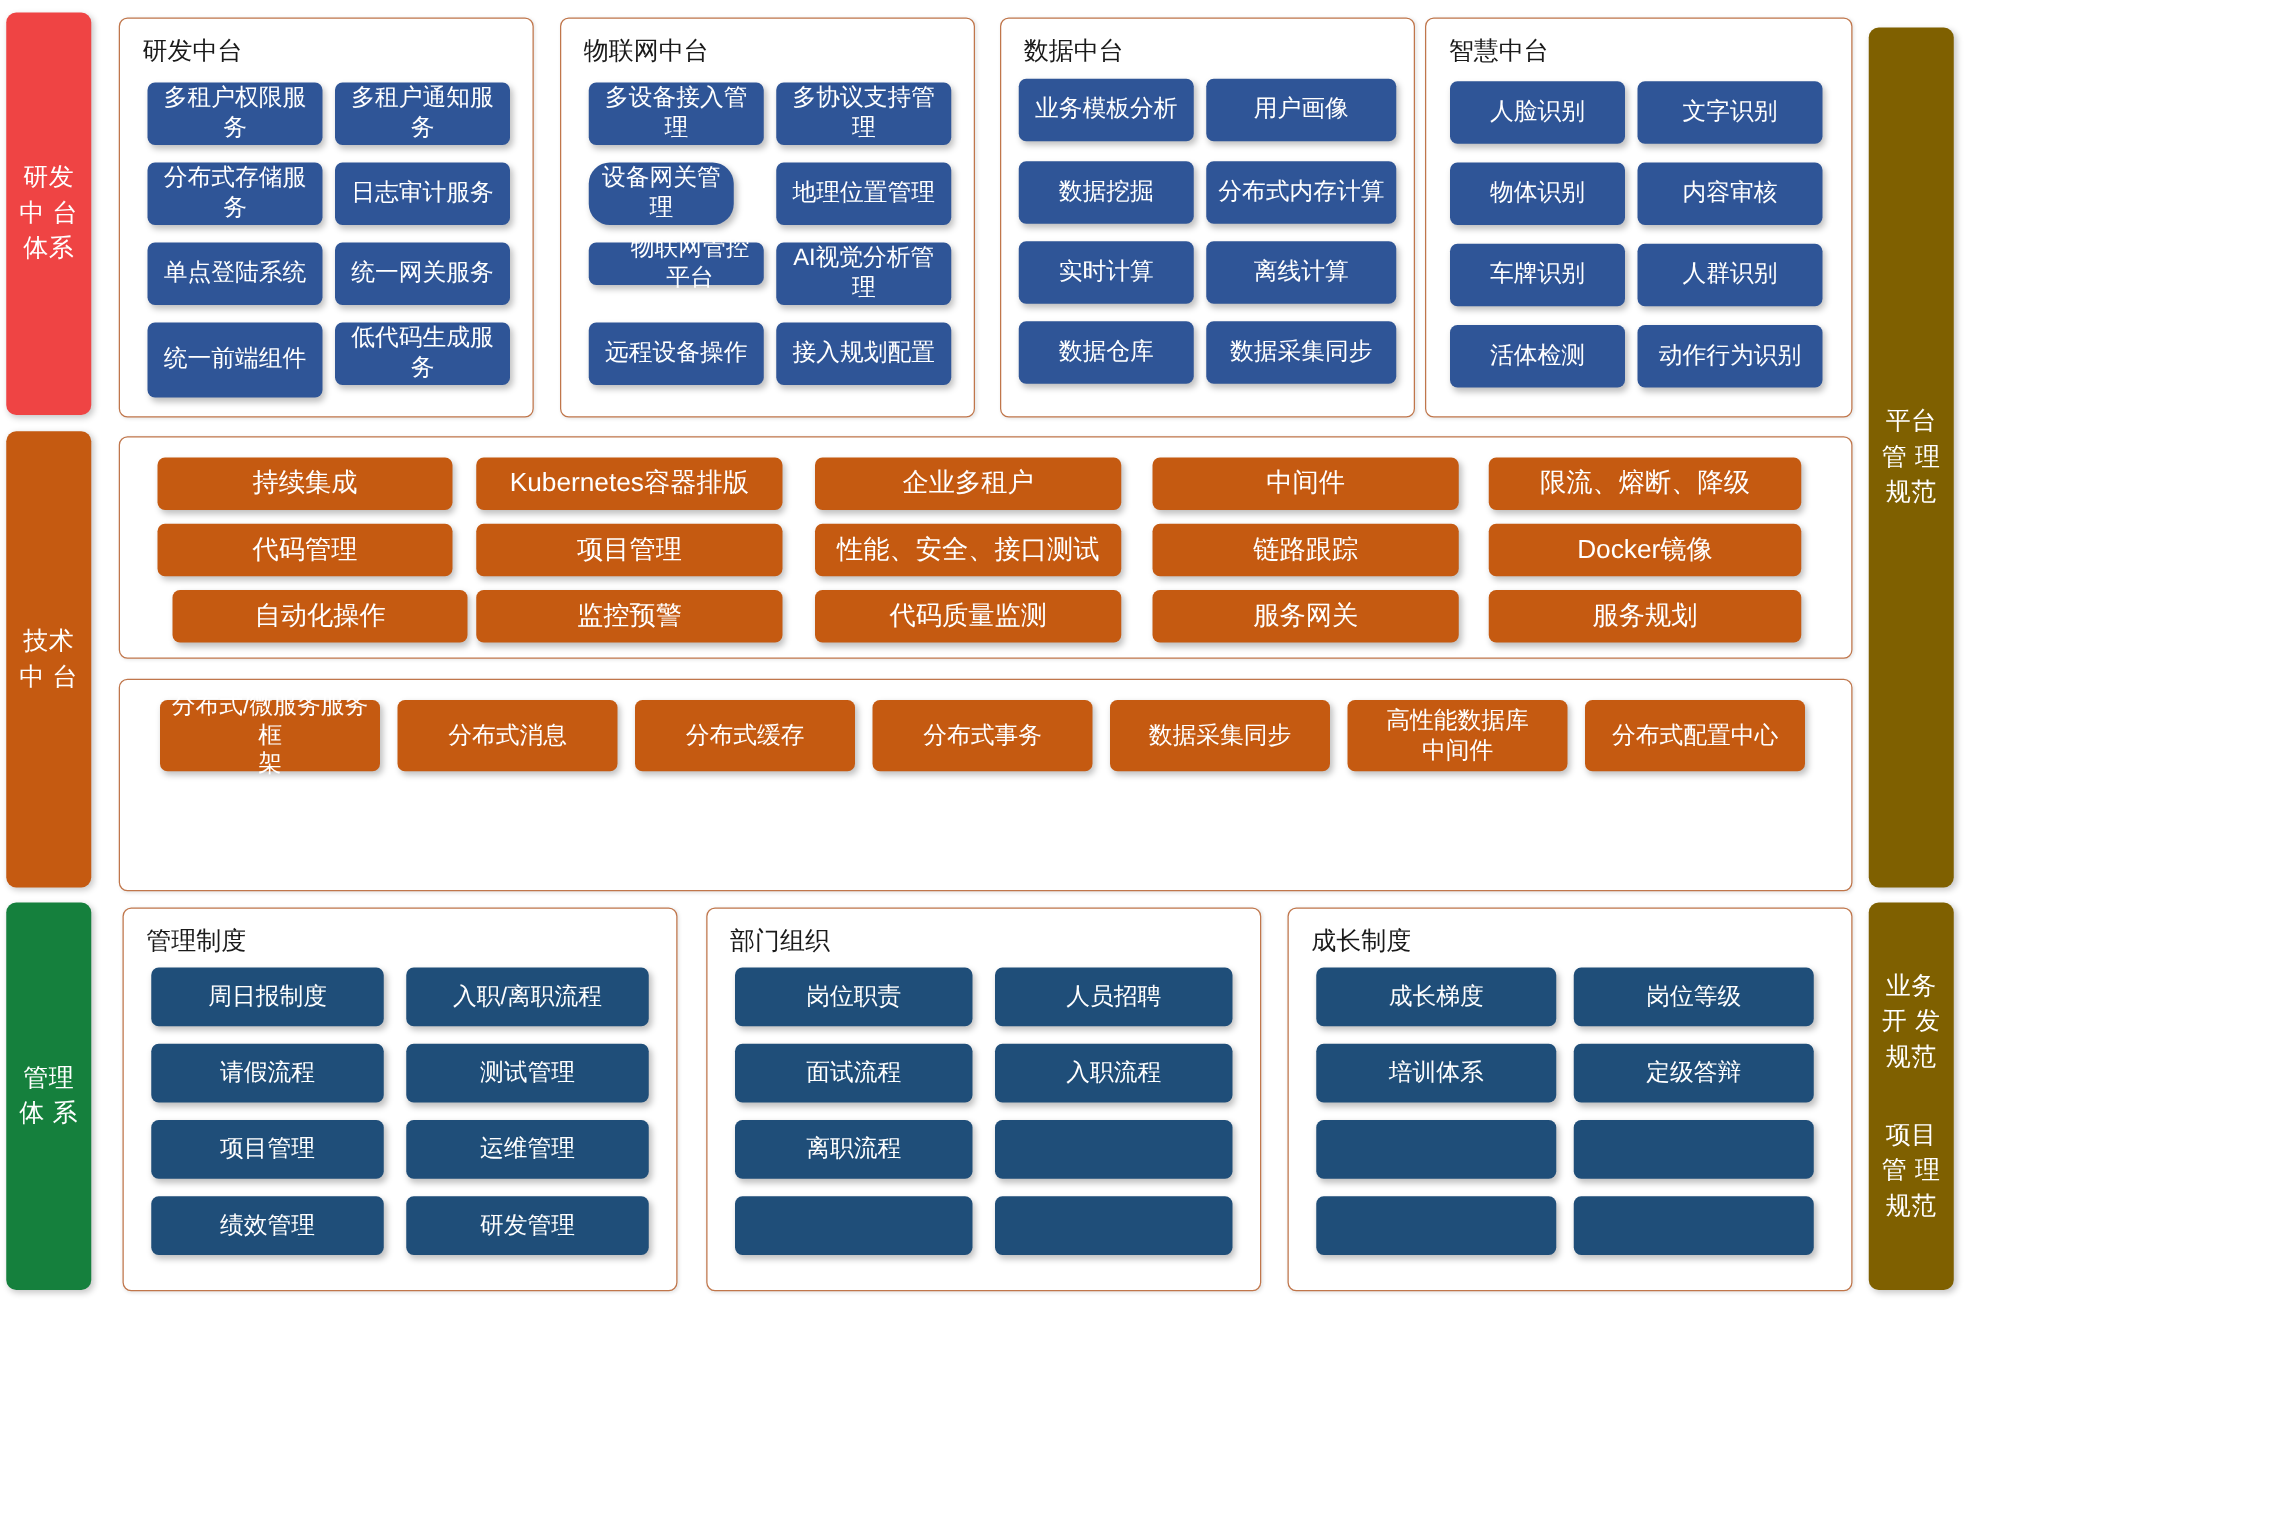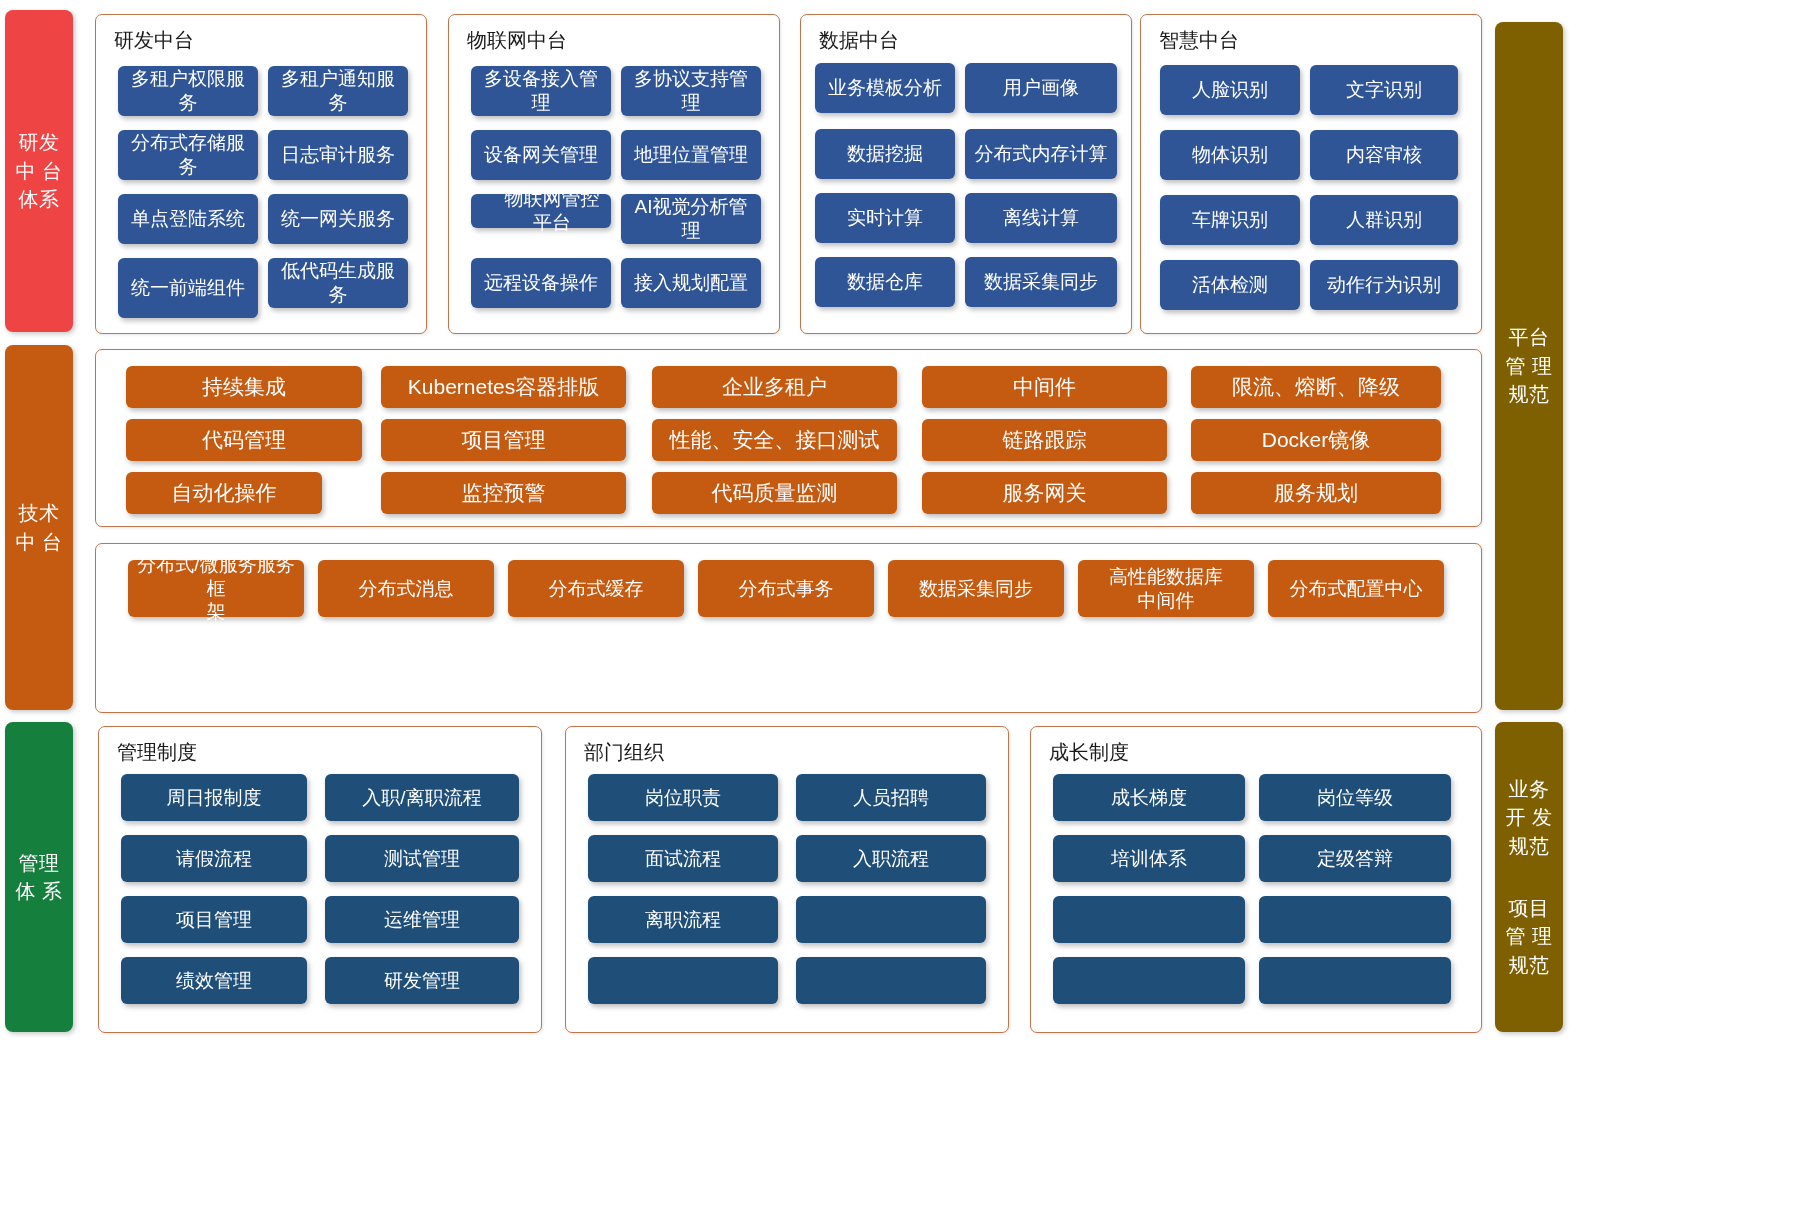--- a/index.html
+++ b/index.html
@@ -100,21 +100,21 @@
     <div class="tile t-blue" style="left:22px;top:179px;width:140px;height:50px;">单点登陆系统</div>
     <div class="tile t-blue" style="left:172px;top:179px;width:140px;height:50px;">统一网关服务</div>
     <div class="tile t-blue" style="left:22px;top:243px;width:140px;height:60px;">统一前端组件</div>
     <div class="tile t-blue" style="left:172px;top:243px;width:140px;height:50px;">低代码生成服务</div>
   </div>
 
   <div class="panel" style="left:448px;top:14px;width:330px;height:318px;">
     <div class="panel-title">物联网中台</div>
     <div class="tile t-blue" style="left:22px;top:51px;width:140px;height:50px;">多设备接入管理</div>
     <div class="tile t-blue" style="left:172px;top:51px;width:140px;height:50px;">多协议支持管理</div>
-    <div class="tile t-blue" style="left:22px;top:115px;width:140px;height:50px;">设备网关管理</div>
+    <div class="tile t-blue" style="left:22px;top:115px;width:116px;height:50px;border-radius:17px;">设备网关管理</div>
     <div class="tile t-blue" style="left:172px;top:115px;width:140px;height:50px;">地理位置管理</div>
     <div class="tile t-blue" style="left:22px;top:179px;width:140px;height:34px;padding-left:28px;">物联网管控平台</div>
     <div class="tile t-blue" style="left:172px;top:179px;width:140px;height:50px;">AI视觉分析管理</div>
     <div class="tile t-blue" style="left:22px;top:243px;width:140px;height:50px;">远程设备操作</div>
     <div class="tile t-blue" style="left:172px;top:243px;width:140px;height:50px;">接入规划配置</div>
   </div>
 
   <div class="panel" style="left:800px;top:14px;width:330px;height:318px;">
     <div class="panel-title">数据中台</div>
     <div class="tile t-blue" style="left:14px;top:48px;width:140px;height:50px;">业务模板分析</div>
@@ -146,21 +146,21 @@
     <div class="tile t-orange t-wide" style="left:556px;top:16px;width:245px;height:42px;">企业多租户</div>
     <div class="tile t-orange t-wide" style="left:826px;top:16px;width:245px;height:42px;">中间件</div>
     <div class="tile t-orange t-wide" style="left:1095px;top:16px;width:250px;height:42px;">限流、熔断、降级</div>
 
     <div class="tile t-orange t-wide" style="left:30px;top:69px;width:236px;height:42px;">代码管理</div>
     <div class="tile t-orange t-wide" style="left:285px;top:69px;width:245px;height:42px;">项目管理</div>
     <div class="tile t-orange t-wide" style="left:556px;top:69px;width:245px;height:42px;">性能、安全、接口测试</div>
     <div class="tile t-orange t-wide" style="left:826px;top:69px;width:245px;height:42px;">链路跟踪</div>
     <div class="tile t-orange t-wide" style="left:1095px;top:69px;width:250px;height:42px;">Docker镜像</div>
 
-    <div class="tile t-orange t-wide" style="left:30px;top:122px;width:196px;height:42px;">自动化操作</div>
+    <div class="tile t-orange t-wide" style="left:42px;top:122px;width:236px;height:42px;">自动化操作</div>
     <div class="tile t-orange t-wide" style="left:285px;top:122px;width:245px;height:42px;">监控预警</div>
     <div class="tile t-orange t-wide" style="left:556px;top:122px;width:245px;height:42px;">代码质量监测</div>
     <div class="tile t-orange t-wide" style="left:826px;top:122px;width:245px;height:42px;">服务网关</div>
     <div class="tile t-orange t-wide" style="left:1095px;top:122px;width:250px;height:42px;">服务规划</div>
   </div>
 
   <div class="panel" style="left:95px;top:543px;width:1385px;height:168px;">
     <div class="tile t-orange" style="left:32px;top:16px;width:176px;height:57px;">分布式/微服务服务框
 架</div>
     <div class="tile t-orange" style="left:222px;top:16px;width:176px;height:57px;">分布式消息</div>

